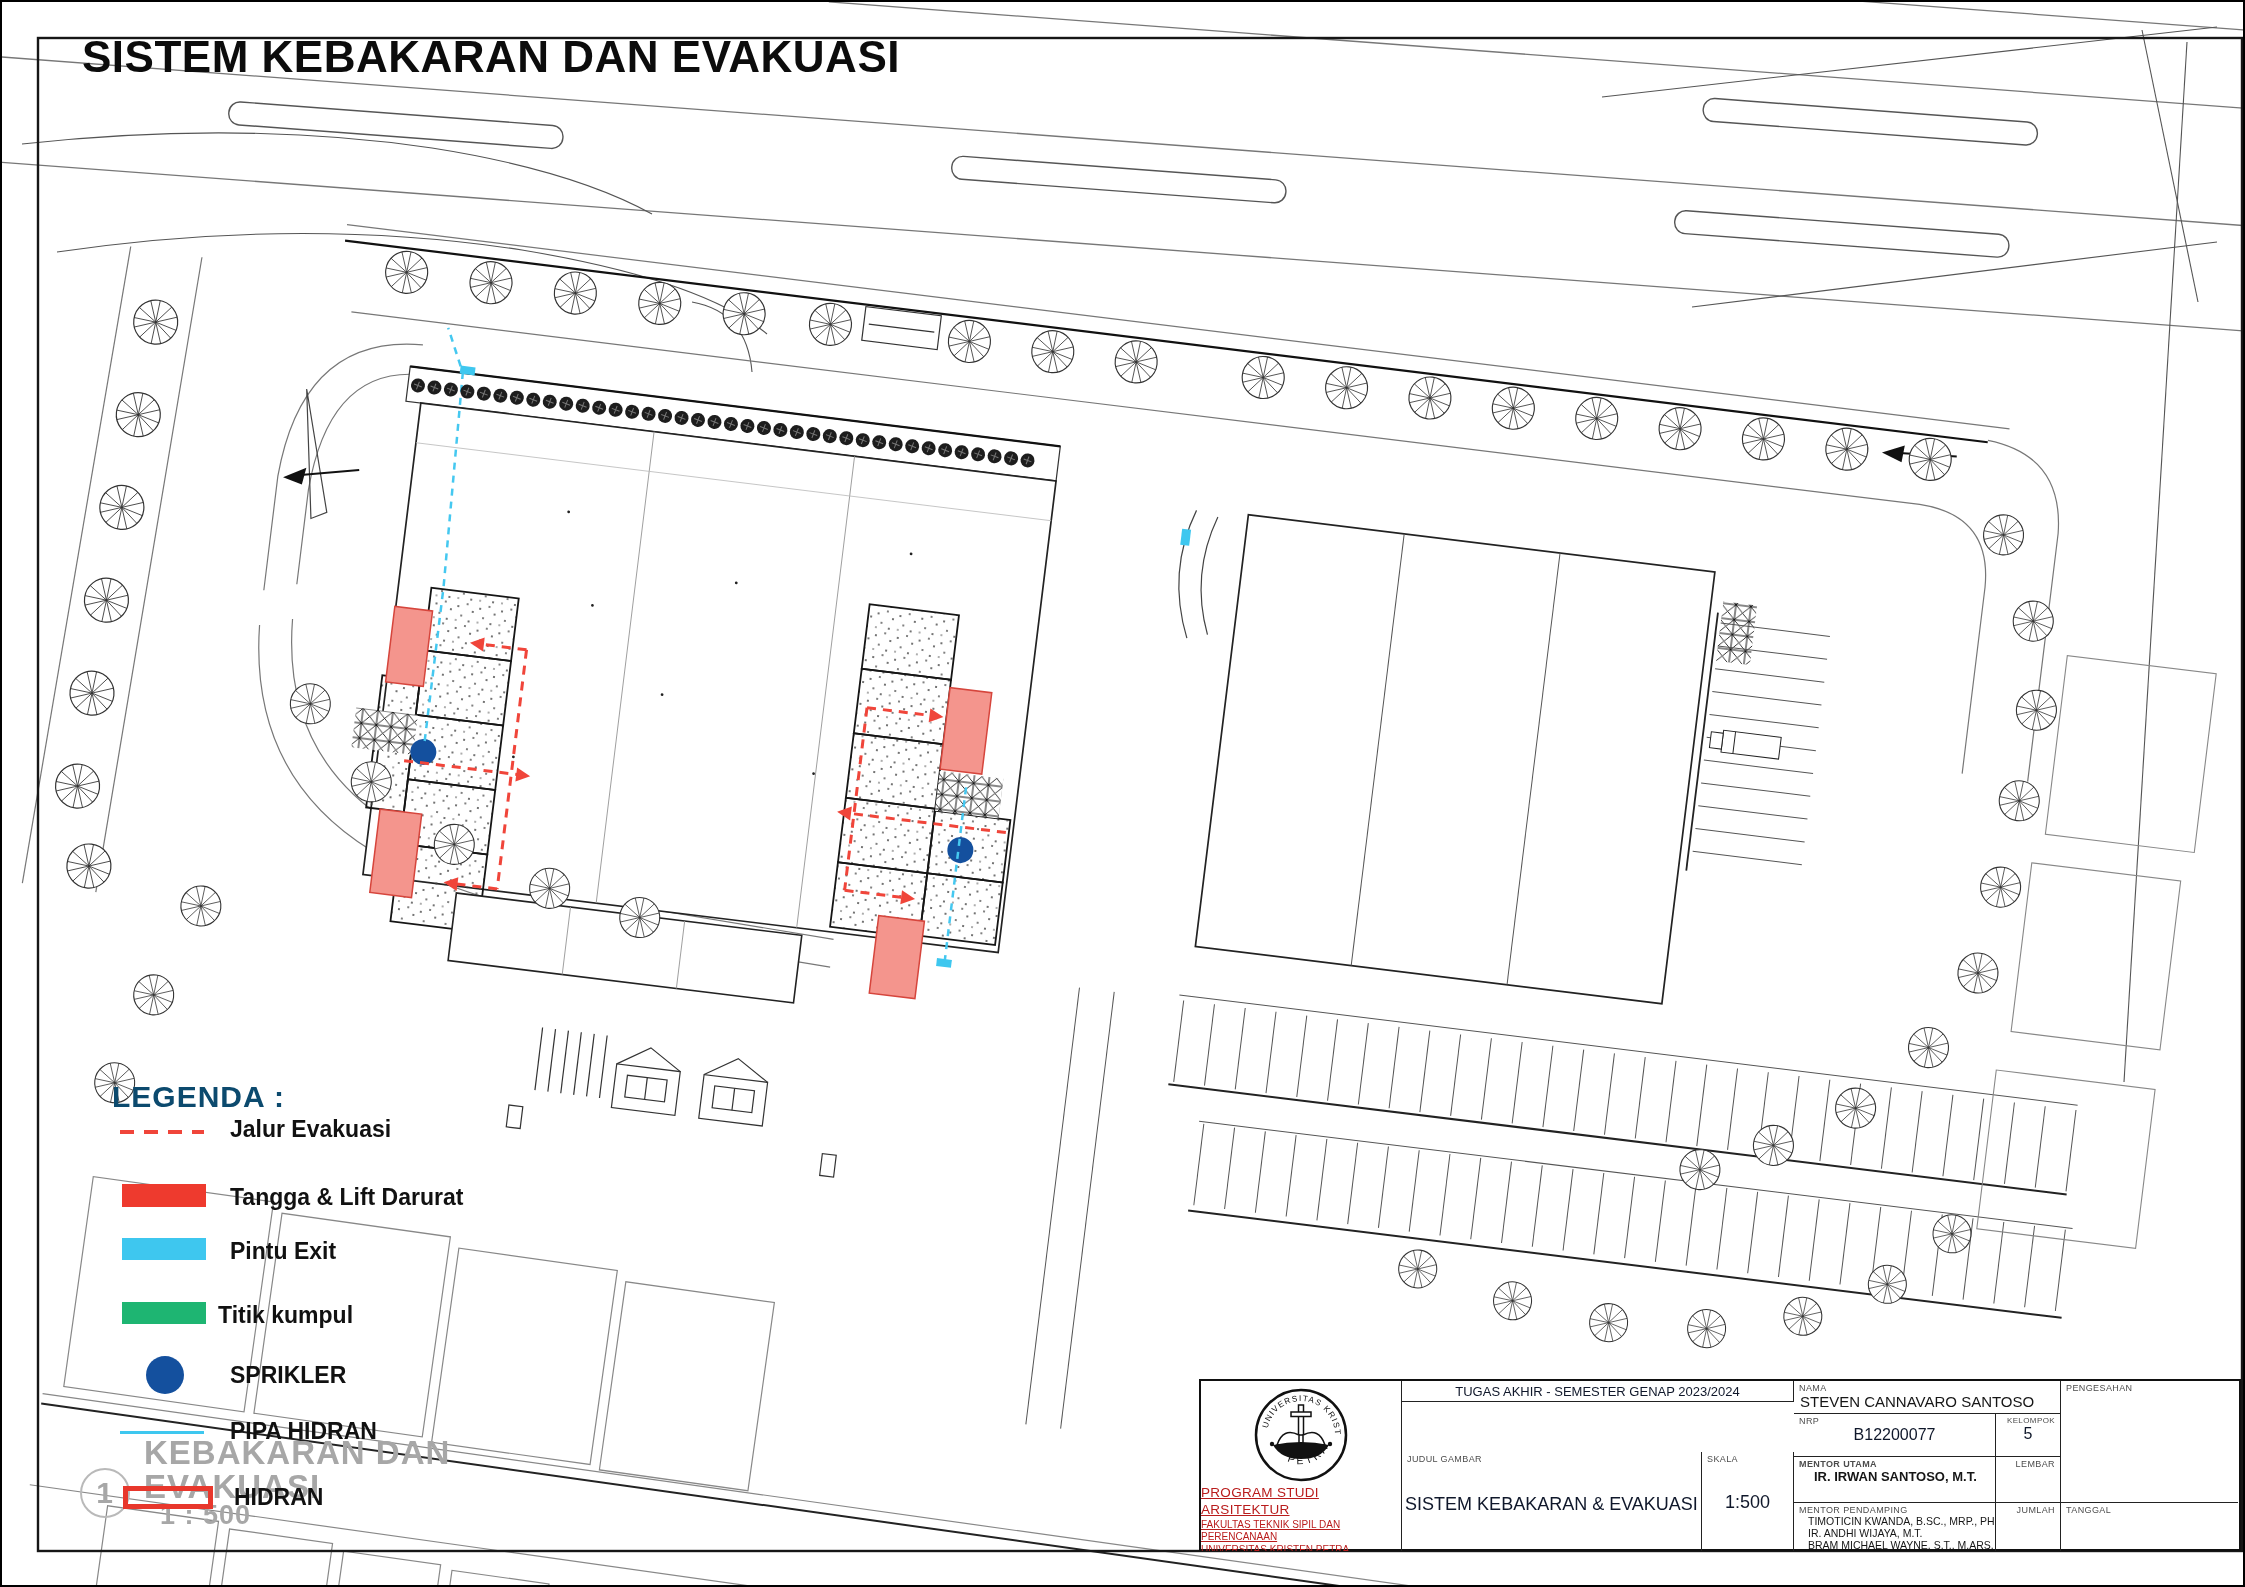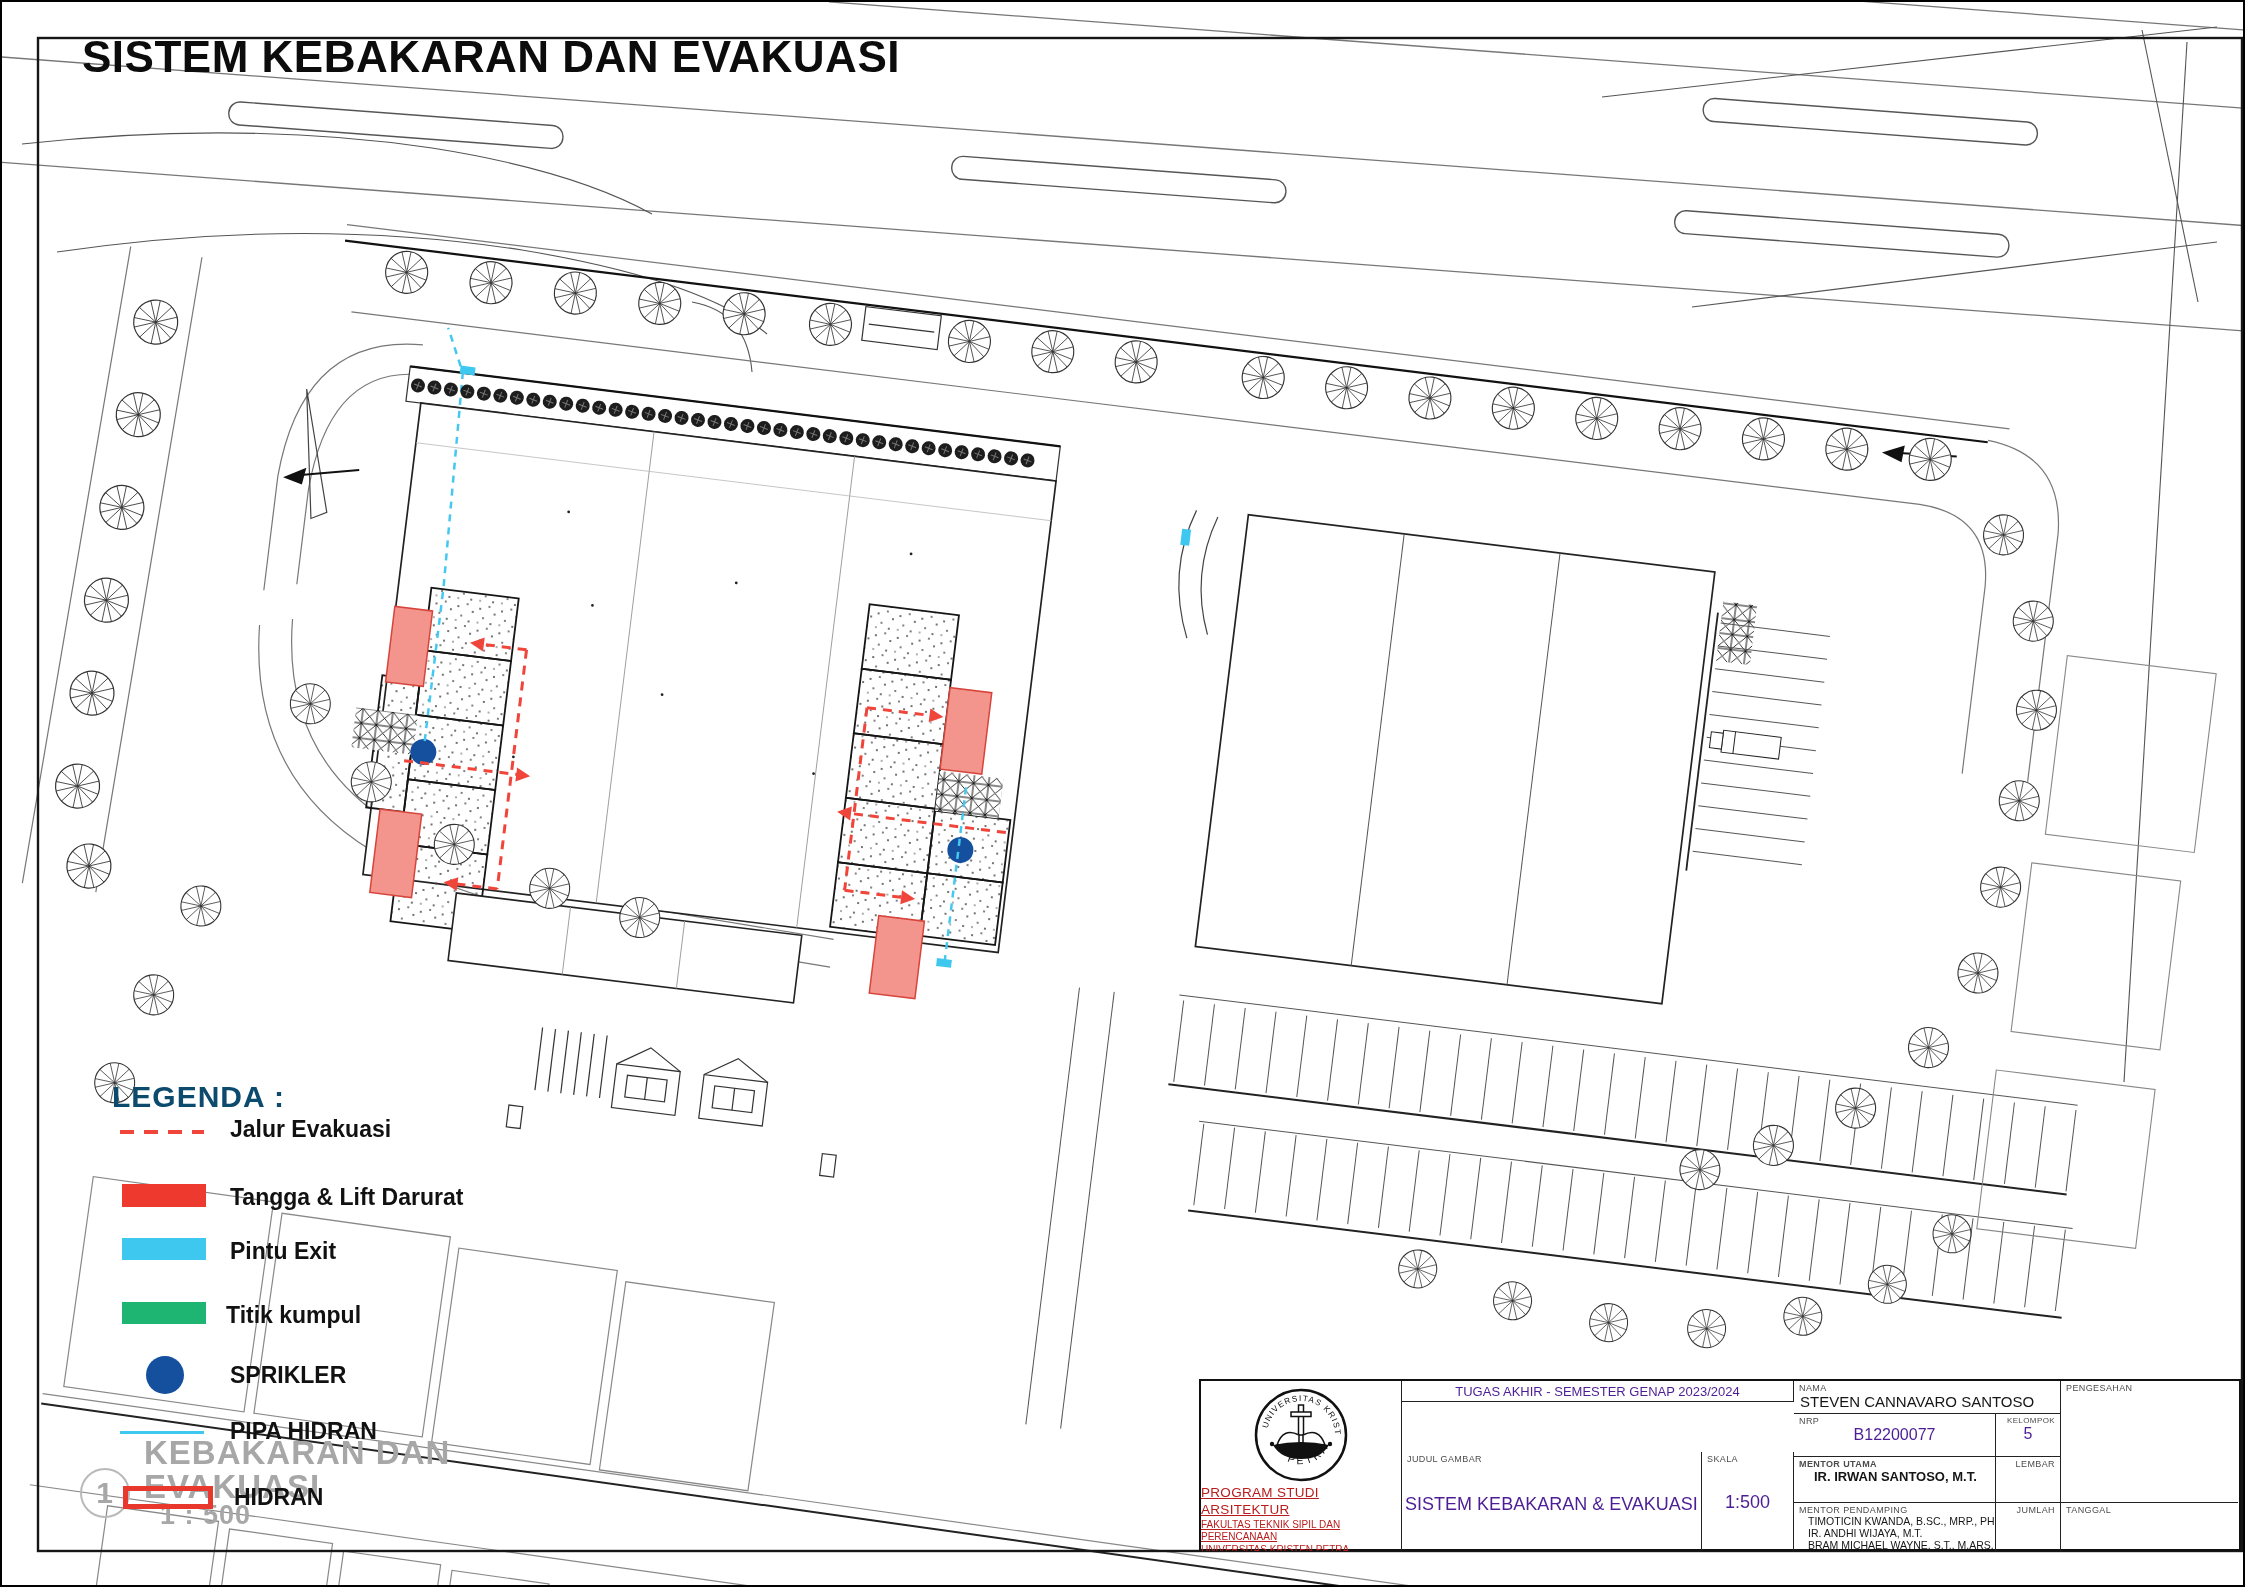--- a/index.html
+++ b/index.html
@@ -24,21 +24,21 @@
   .sw-line{width:84px;height:4px;}
   .sw-circle{width:38px;height:38px;border-radius:50%;}
   .sw-outline{width:80px;height:13px;border:5px solid #e8372c;background:transparent;}
   
   #tblock{left:1197px;top:1377px;width:1042px;height:172px;background:#fff;border:2.5px solid #111;box-sizing:border-box;}
   .cell{position:absolute;box-sizing:border-box;border-right:1.5px solid #222;border-bottom:1.5px solid #222;overflow:hidden;}
   .cell.last-col{border-right:none;}
   .cell.last-row{border-bottom:none;}
   .cl{font-size:9px;color:#4c4c4c;letter-spacing:.4px;padding:2px 0 0 5px;}
   .cl-r{text-align:right;padding:2px 5px 0 0;}
-  .cv{color:#4c1d95;text-align:center;}
+  .cv{color:#0f172a;text-align:center;}
   #inst{text-align:left;color:#b91c1c;line-height:1.25;text-decoration:underline;}
   #inst .l1{font-size:13.5px;letter-spacing:.3px;}
   #inst .l2{font-size:10px;}
 </style>
 </head>
 <body>
 
 <div id="page">
 
   <svg id="plan" width="2245" height="1587" viewBox="0 0 2245 1587">
@@ -477,21 +477,21 @@
   <div class="abs sw sw-line" style="left: 118px; top: 1128px; background: repeating-linear-gradient(90deg, rgb(240, 69, 58) 0px, rgb(240, 69, 58) 14px, transparent 14px, transparent 24px);"></div>
   <div class="abs lg-label" style="left:228px;top:1114px;">Jalur Evakuasi</div>
 
   <div class="abs sw sw-rect" style="left: 120px; top: 1182px; background: rgb(238, 58, 46);"></div>
   <div class="abs lg-label" style="left:228px;top:1182px;">Tangga &amp; Lift Darurat</div>
 
   <div class="abs sw sw-rect" style="left: 120px; top: 1236px; height: 22px; background: rgb(62, 199, 239);"></div>
   <div class="abs lg-label" style="left:228px;top:1236px;">Pintu Exit</div>
 
   <div class="abs sw sw-rect" style="left: 120px; top: 1300px; height: 22px; background: rgb(30, 181, 114);"></div>
-  <div class="abs lg-label" style="left:224px;top:1300px;">Titik kumpul</div>
+  <div class="abs lg-label" style="left:216px;top:1300px;">Titik kumpul</div>
 
   <div class="abs sw sw-circle" style="left: 144px; top: 1354px; background: rgb(20, 80, 158);"></div>
   <div class="abs lg-label" style="left:228px;top:1360px;">SPRIKLER</div>
 
   <div class="abs sw sw-line" style="left: 118px; top: 1429px; height: 3px; background: rgb(62, 199, 239);"></div>
   <div class="abs lg-label" style="left:228px;top:1416px;">PIPA HIDRAN</div>
 
   <div class="abs sw sw-outline" style="left: 121px; top: 1484px; border-color: rgb(232, 55, 44);"></div>
   <div class="abs lg-label" style="left:232px;top:1482px;">HIDRAN</div>
 

